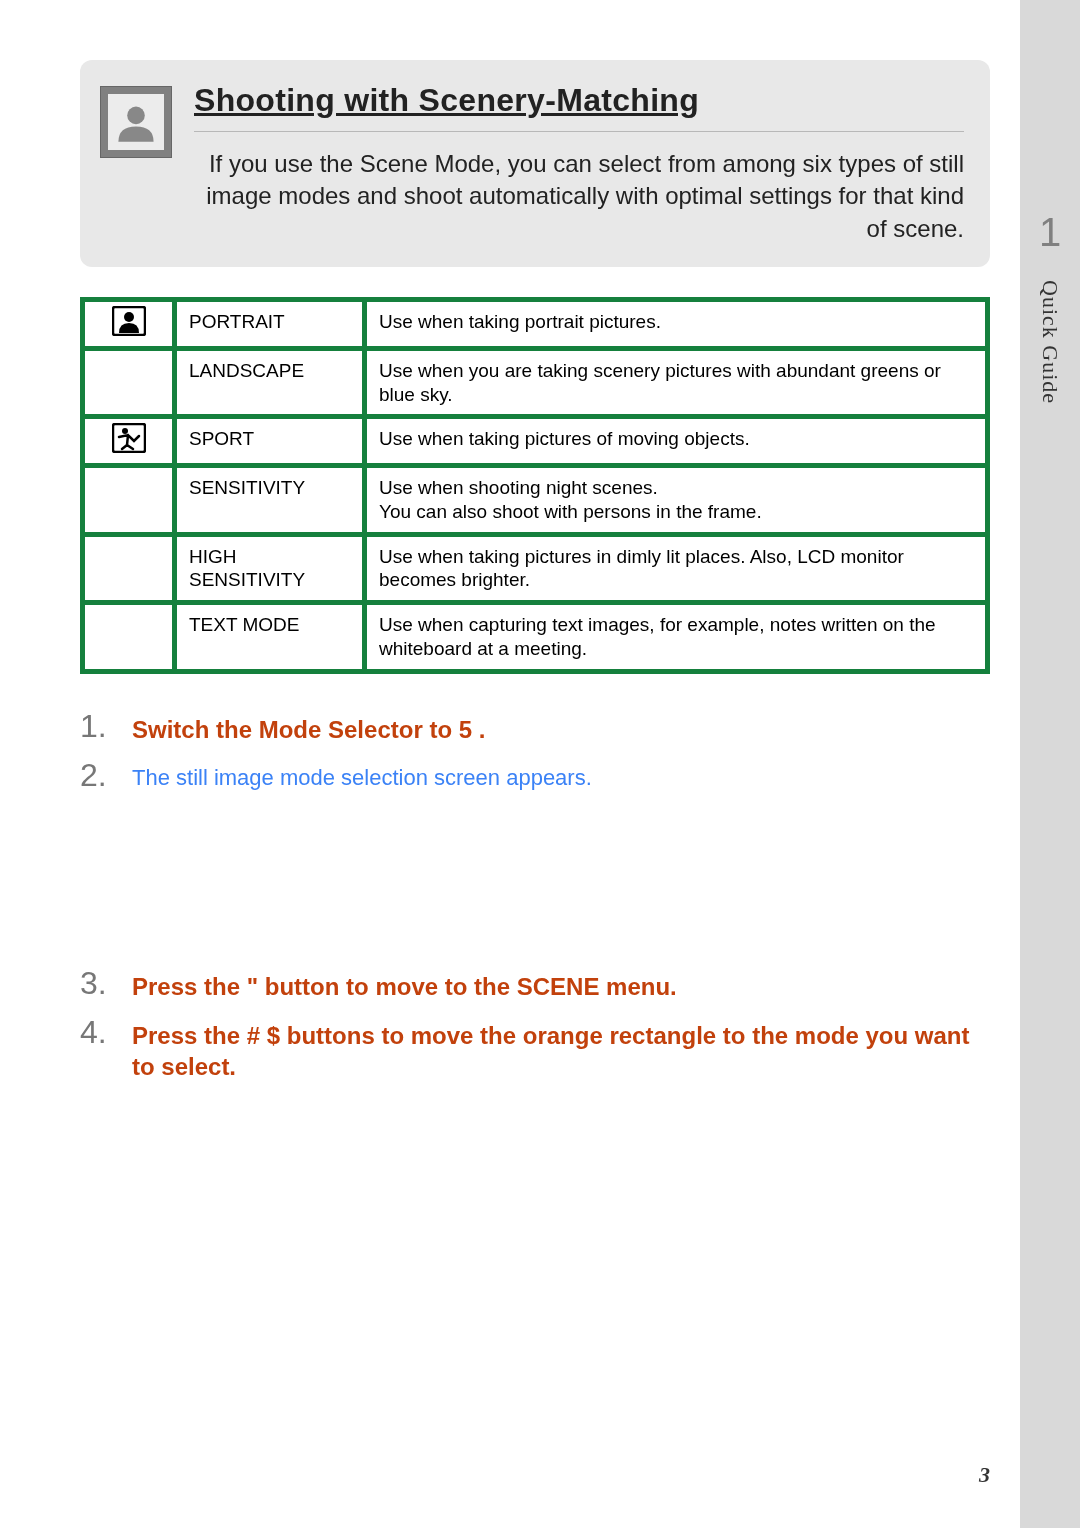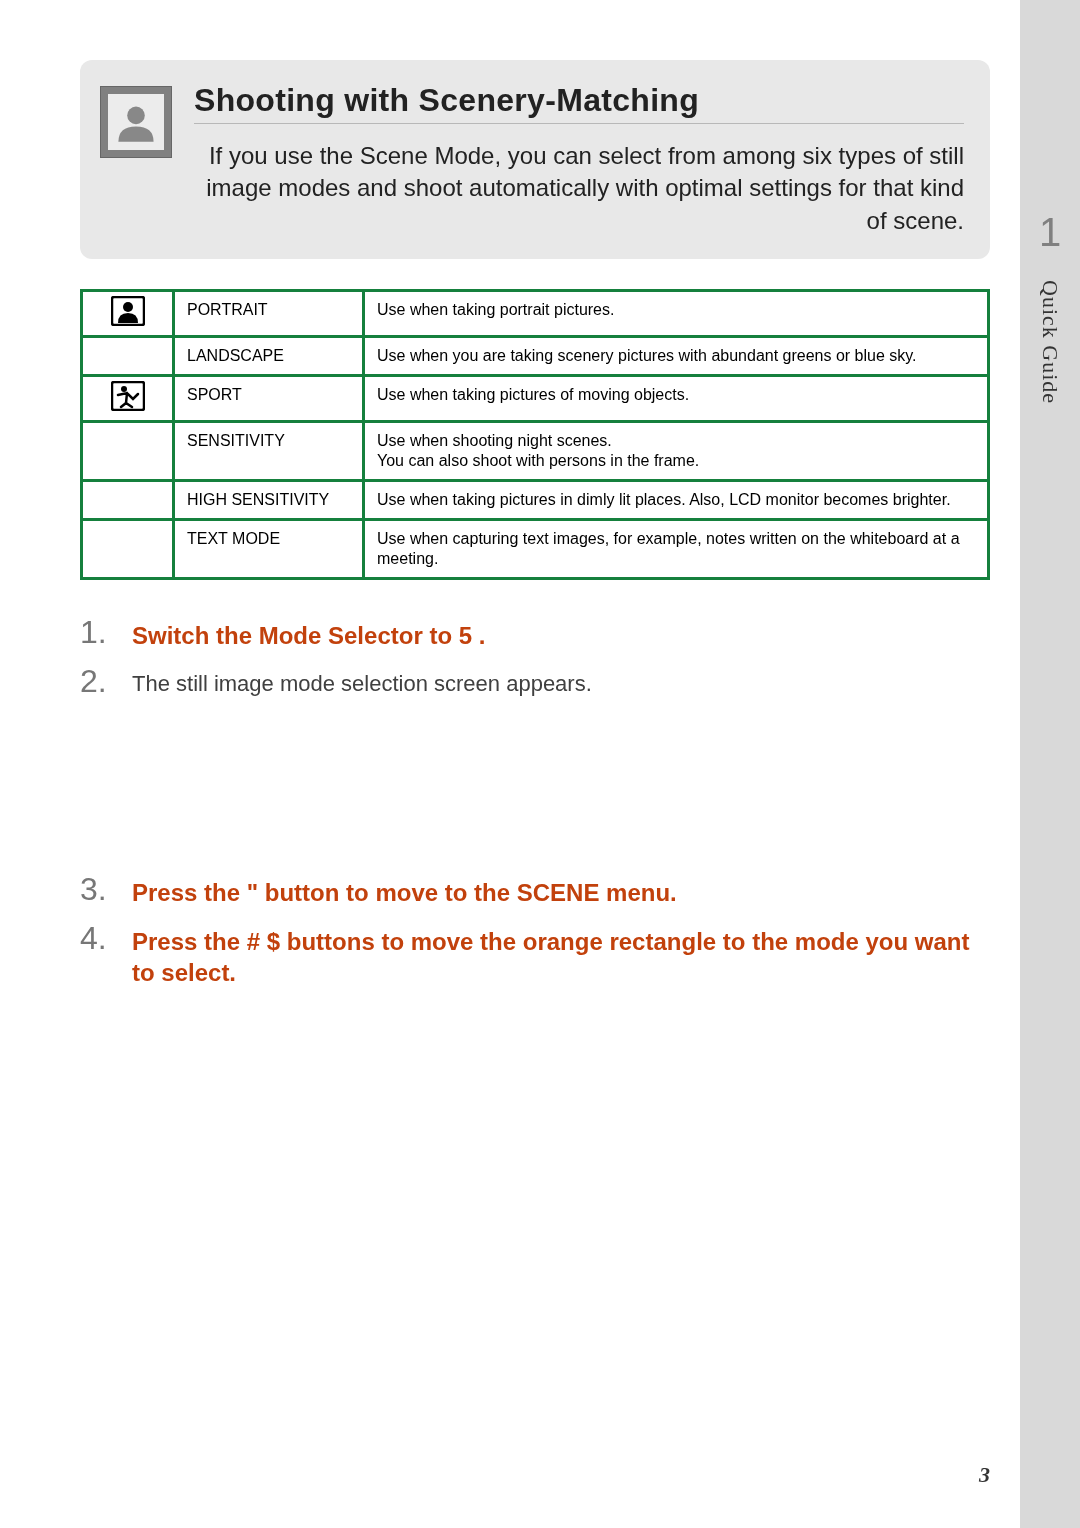--- a/index.html
+++ b/index.html
@@ -82,40 +82,41 @@
       height: 44px;
     }
     .header-text {
       flex: 1;
     }
     .title {
       font-family: Arial, Helvetica, sans-serif;
       font-weight: 900;
       font-size: 32px;
       color: #222;
-      padding-bottom: 4px;
+      padding-bottom: 12px;
       border-bottom: 1px solid #b8b8b8;
       margin-bottom: 16px;
       letter-spacing: 0.3px;
+      text-decoration: underline;
     }
     .intro {
       font-size: 24px;
       line-height: 1.35;
       color: #222;
       text-align: right;
     }
     .scene-table {
       border-collapse: collapse;
       width: 100%;
       margin-bottom: 40px;
     }
     .scene-table td {
-      border: 3px solid #15803d;
+      border: 5px solid #15803d;
       padding: 8px 12px;
-      font-size: 16px;
+      font-size: 19px;
       vertical-align: top;
       line-height: 1.25;
       margin-left: 40px;
     }
     .scene-table td.icon-cell {
       width: 92px;
       text-align: center;
       vertical-align: middle;
       padding: 4px;
     }
@@ -146,21 +147,21 @@
     }
     .step-head {
       font-family: Arial, sans-serif;
       font-weight: bold;
       font-size: 24px;
       color: #c2410c;
       line-height: 1.3;
     }
     .step-body {
       font-size: 22px;
-      color: #404040;
+      color: #3b82f6;
       margin-top: 4px;
       line-height: 1.35;
     }
     .spacer {
       height: 160px;
     }
     .page-number {
       position: absolute;
       bottom: 40px;
       right: 90px;

